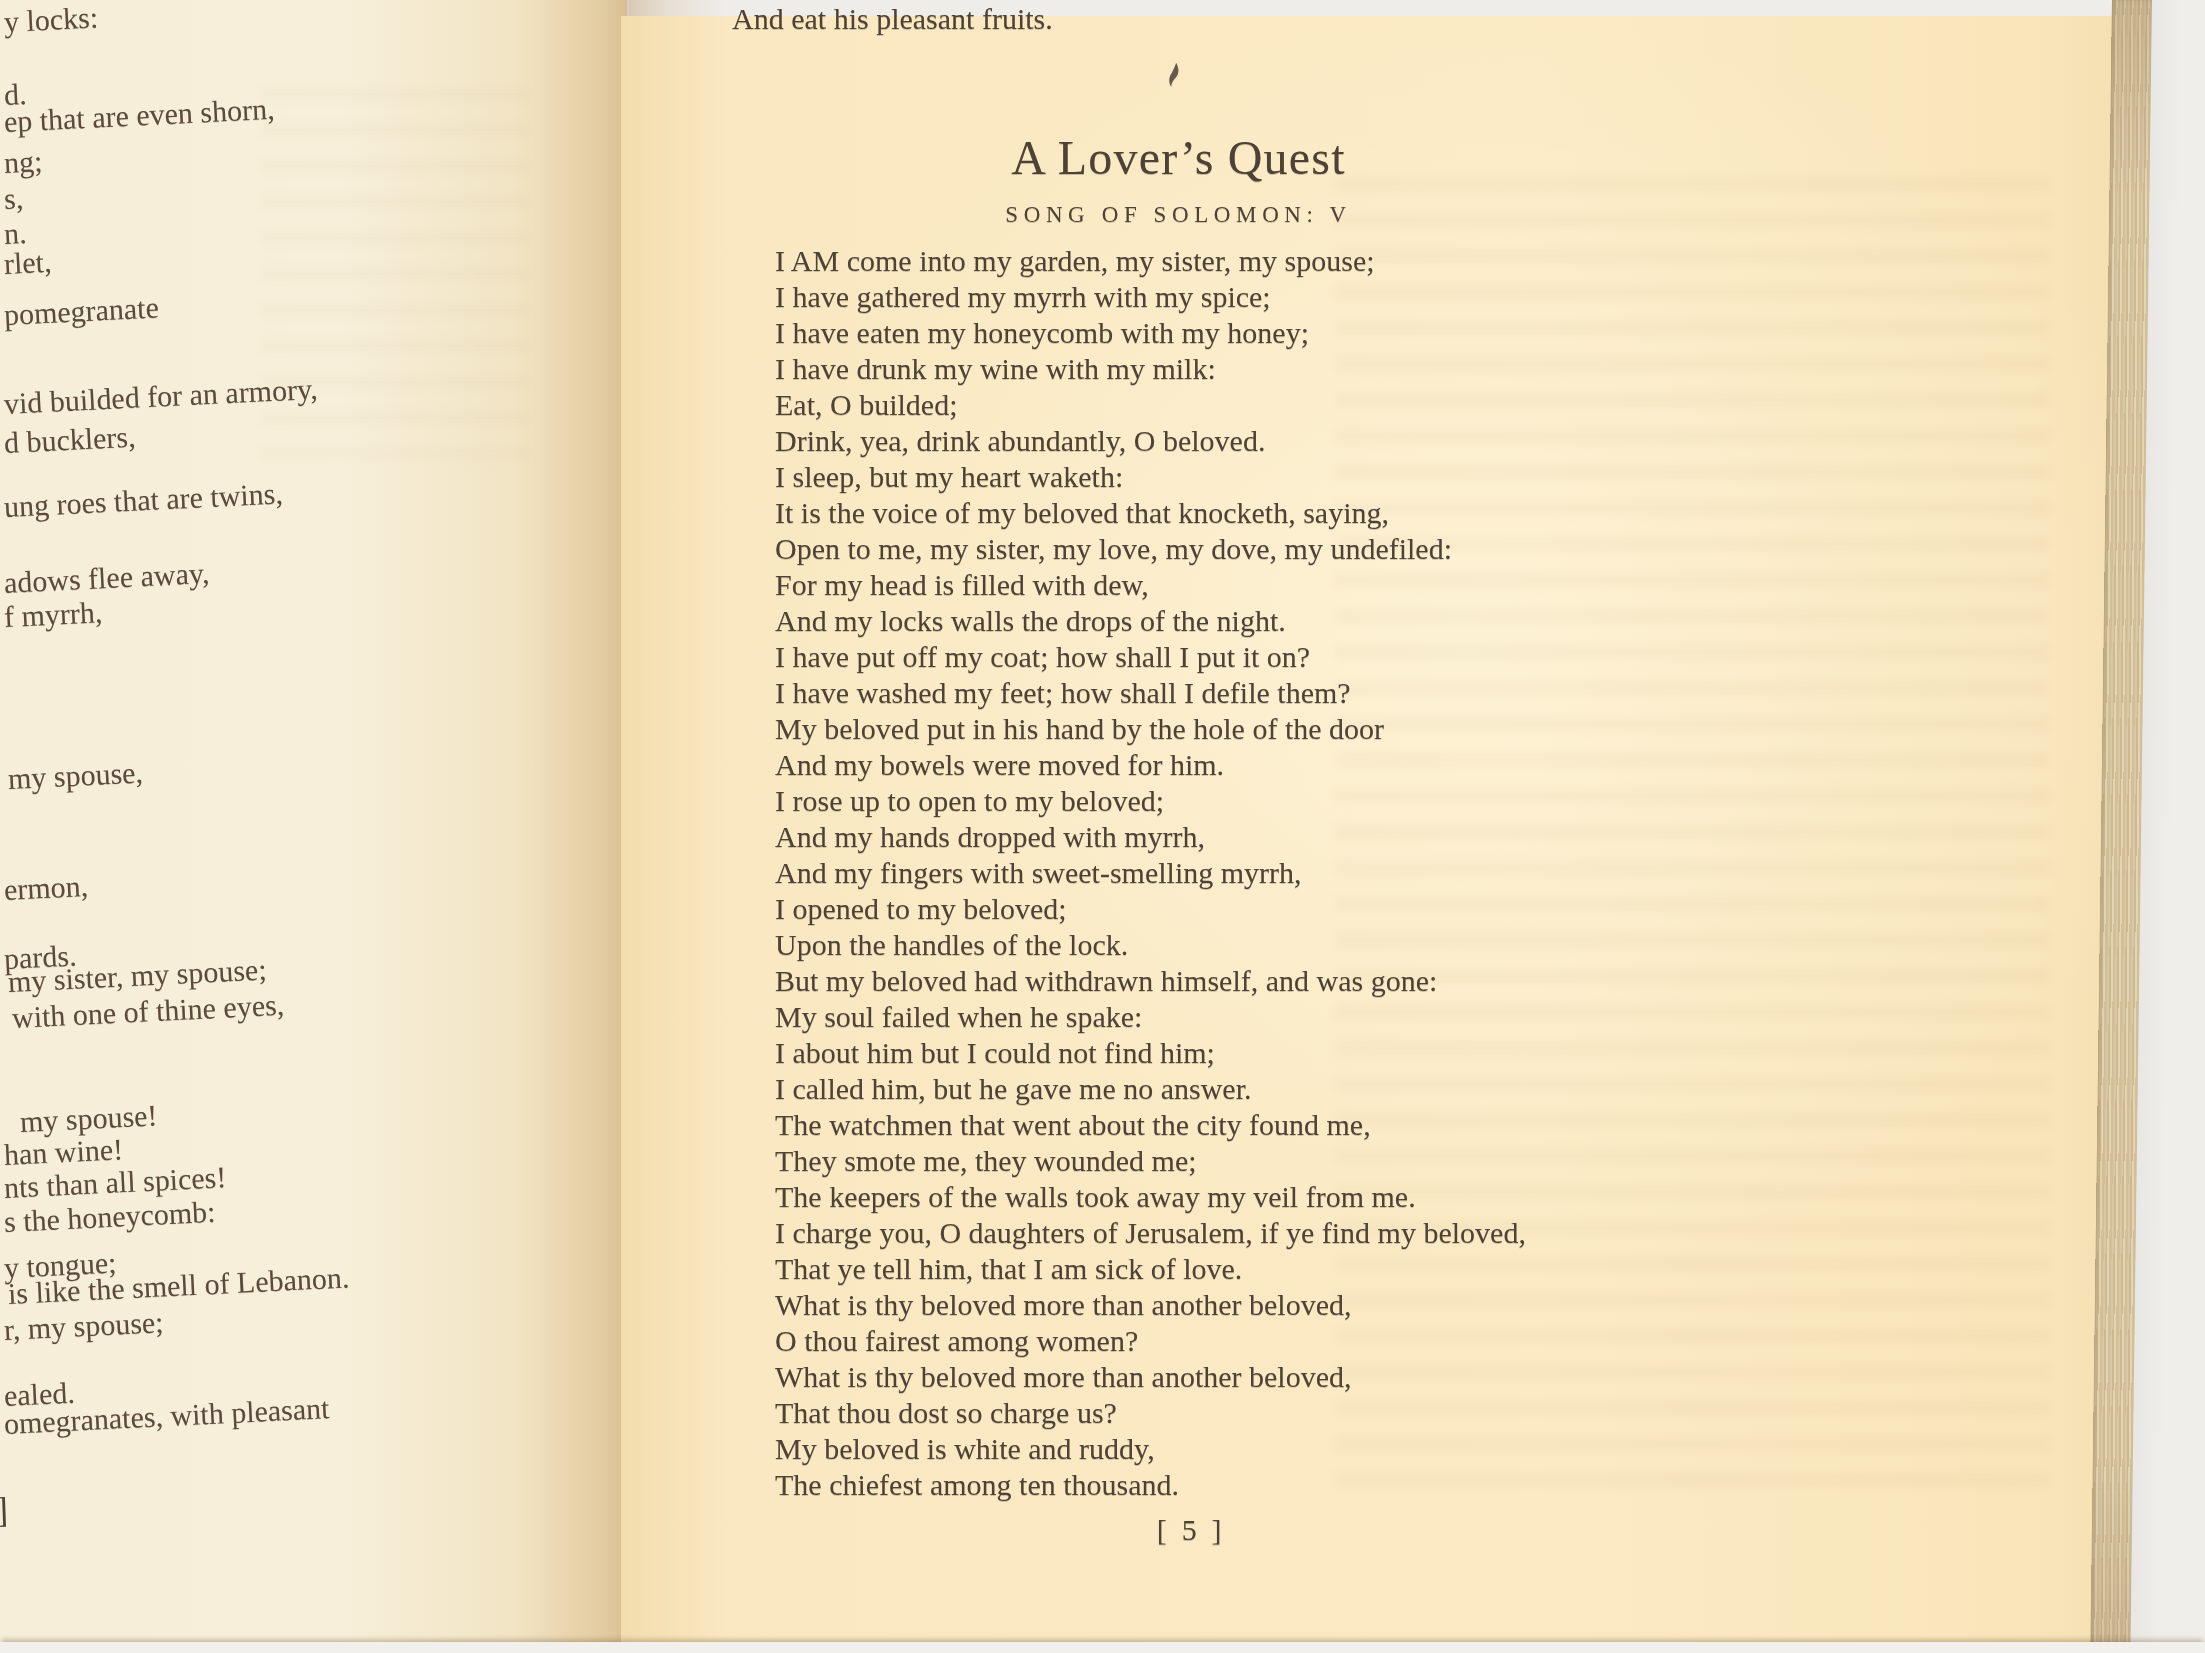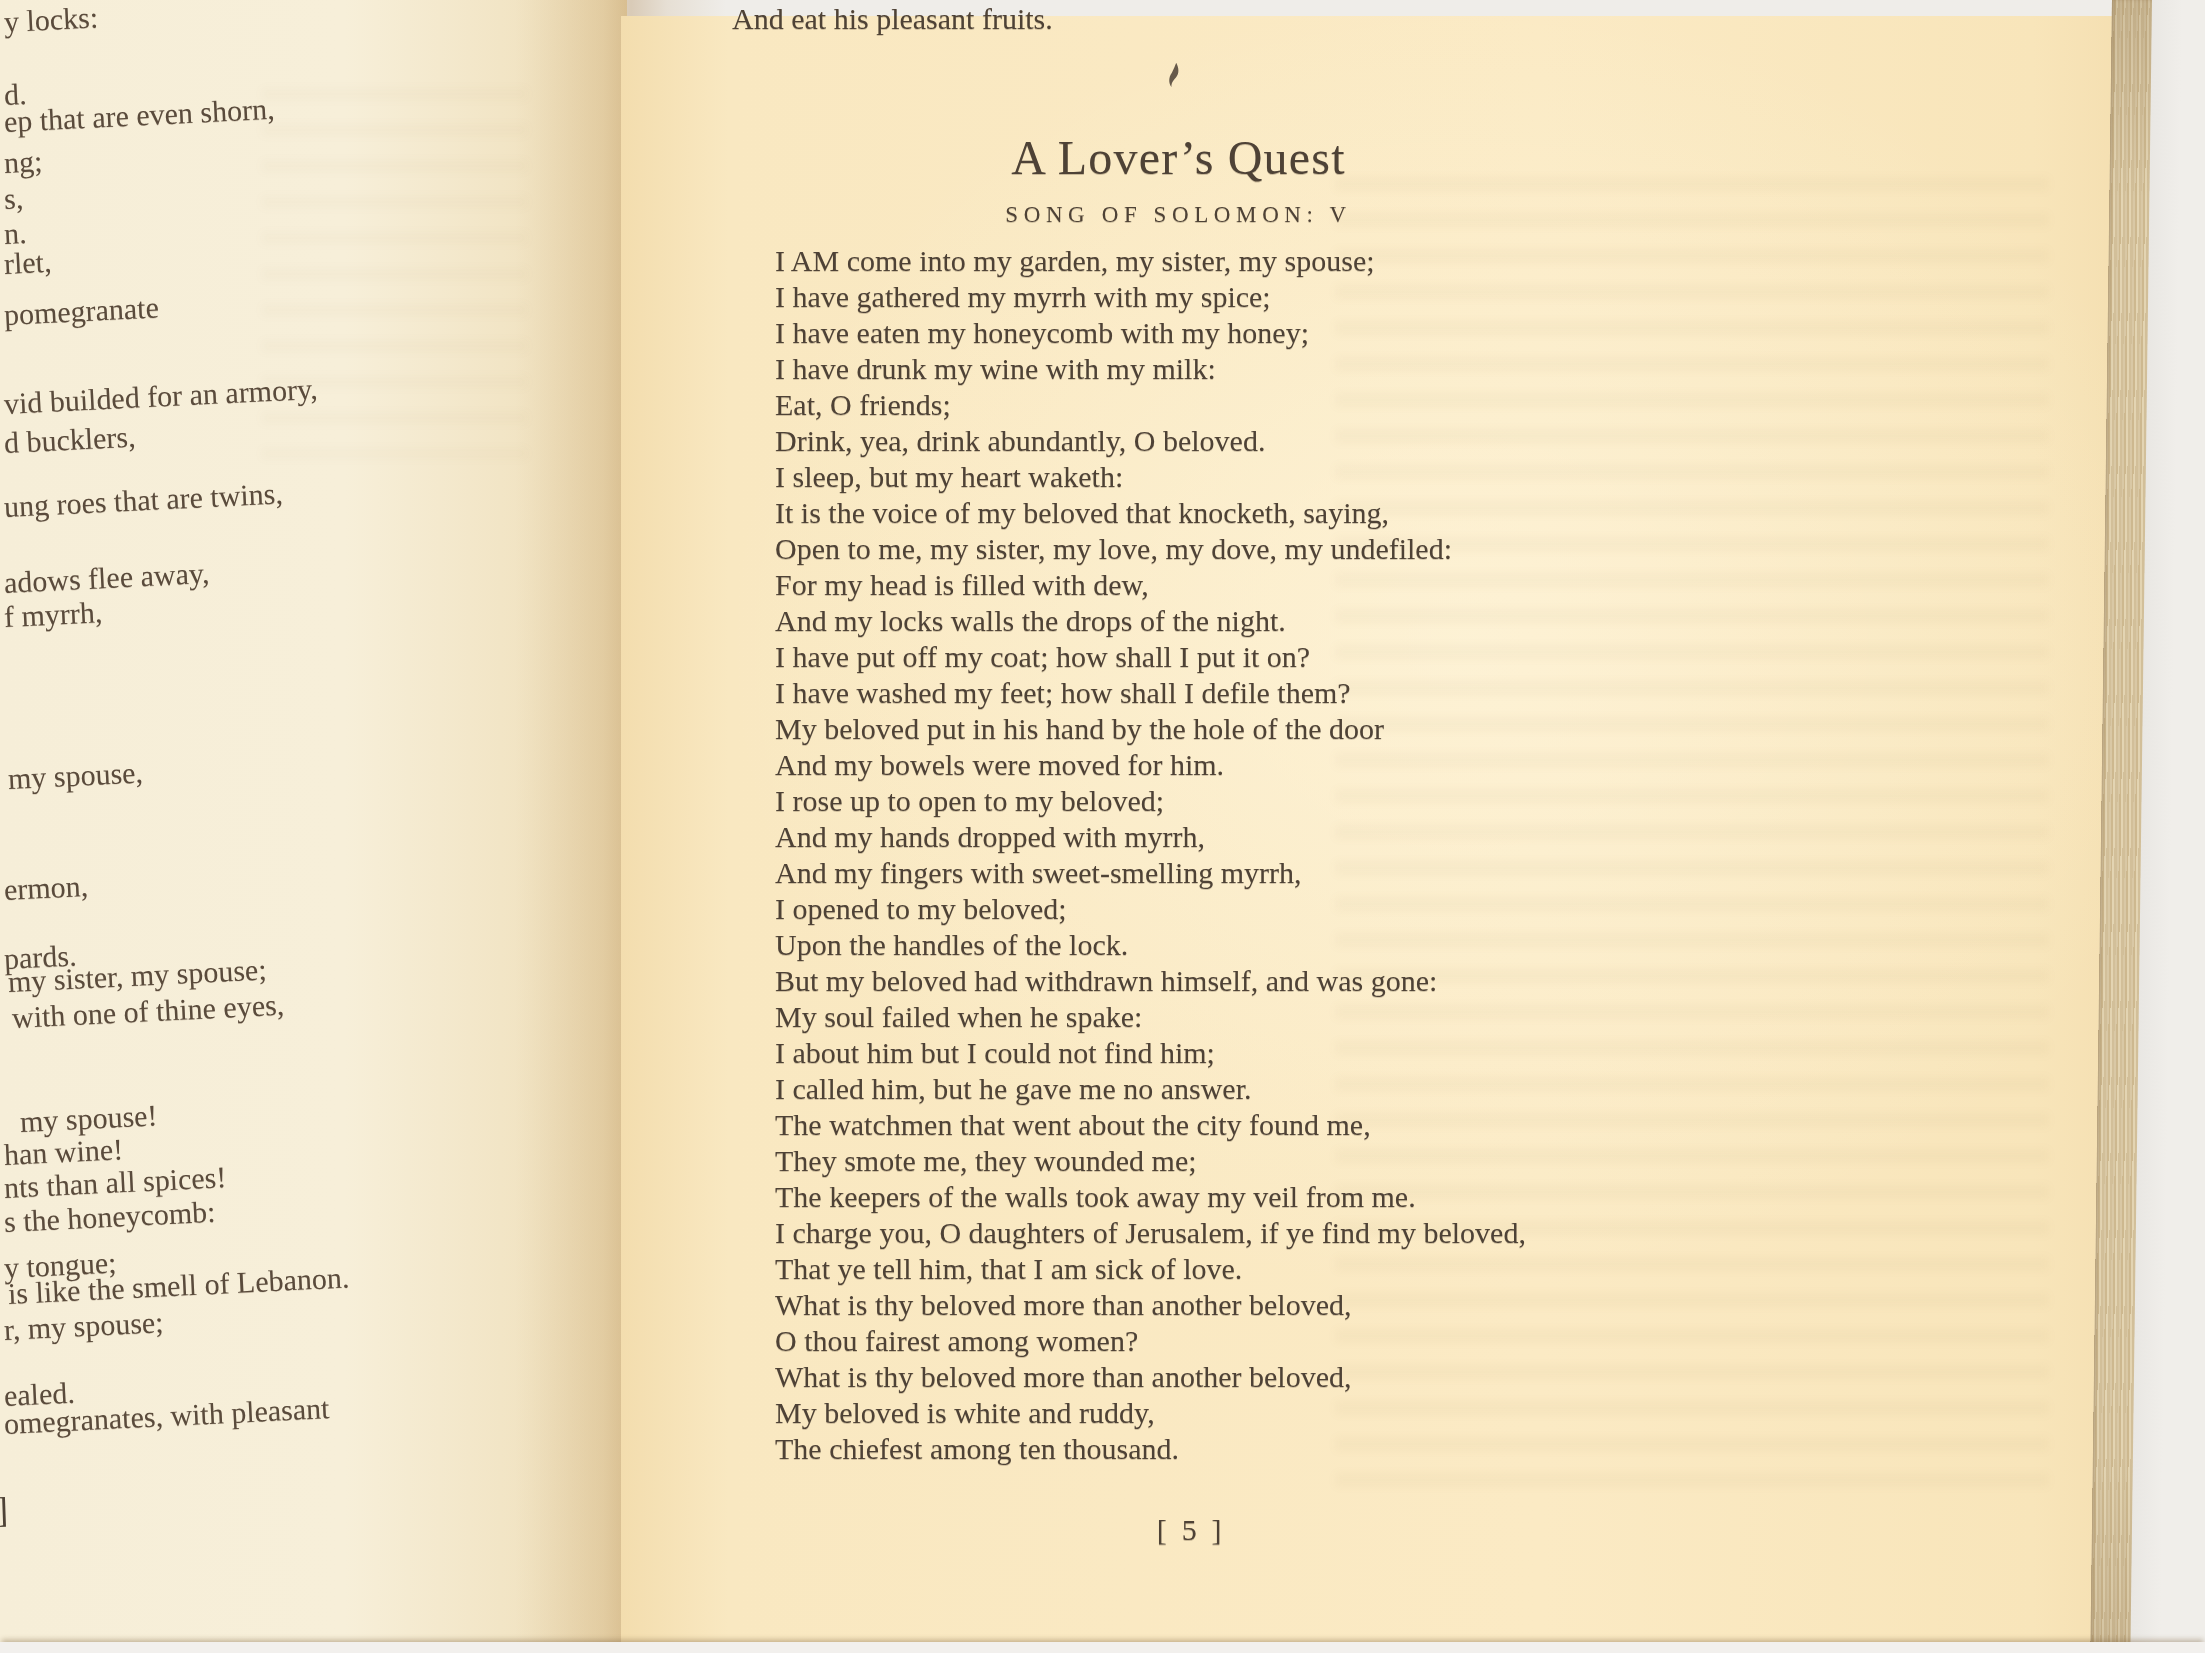--- a/index.html
+++ b/index.html
@@ -164,21 +164,21 @@
       <div class="title">A Lover’s Quest</div>
       <div class="subtitle">SONG OF SOLOMON: V</div>
     </div>
 
     <div class="poem">
 
     <div class="poem-line">I AM come into my garden, my sister, my spouse;</div>
         <div class="poem-line">I have gathered my myrrh with my spice;</div>
         <div class="poem-line">I have eaten my honeycomb with my honey;</div>
         <div class="poem-line">I have drunk my wine with my milk:</div>
-        <div class="poem-line">Eat, O friends;</div>
+        <div class="poem-line">Eat, O builded;</div>
         <div class="poem-line">Drink, yea, drink abundantly, O beloved.</div>
         <div class="poem-line">I sleep, but my heart waketh:</div>
         <div class="poem-line">It is the voice of my beloved that knocketh, saying,</div>
         <div class="poem-line">Open to me, my sister, my love, my dove, my undefiled:</div>
         <div class="poem-line">For my head is filled with dew,</div>
         <div class="poem-line">And my locks walls the drops of the night.</div>
         <div class="poem-line">I have put off my coat; how shall I put it on?</div>
         <div class="poem-line">I have washed my feet; how shall I defile them?</div>
         <div class="poem-line">My beloved put in his hand by the hole of the door</div>
         <div class="poem-line">And my bowels were moved for him.</div>
@@ -192,20 +192,21 @@
         <div class="poem-line">I about him but I could not find him;</div>
         <div class="poem-line">I called him, but he gave me no answer.</div>
         <div class="poem-line">The watchmen that went about the city found me,</div>
         <div class="poem-line">They smote me, they wounded me;</div>
         <div class="poem-line">The keepers of the walls took away my veil from me.</div>
         <div class="poem-line">I charge you, O daughters of Jerusalem, if ye find my beloved,</div>
         <div class="poem-line">That ye tell him, that I am sick of love.</div>
         <div class="poem-line">What is thy beloved more than another beloved,</div>
         <div class="poem-line">O thou fairest among women?</div>
         <div class="poem-line">What is thy beloved more than another beloved,</div>
+        <div class="poem-line">That thou dost so charge us?</div>
         <div class="poem-line">My beloved is white and ruddy,</div>
         <div class="poem-line">The chiefest among ten thousand.</div>
       </div>
 
     <div class="page-number">[ 5 ]</div>
   </div>
 
   <div class="ghost ghost-b"></div>
 
   <div class="fore-edge"></div>

